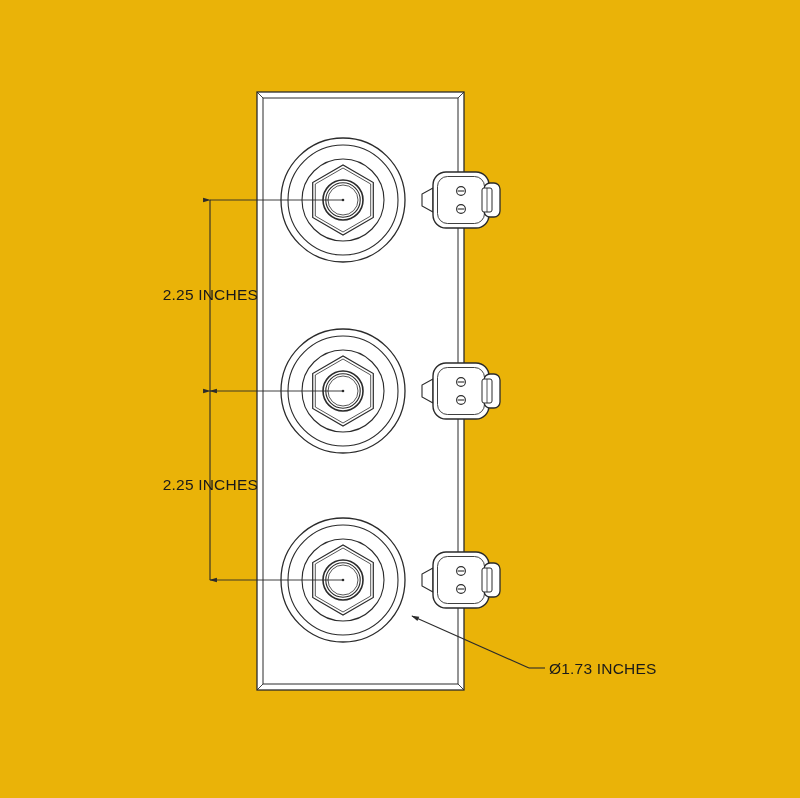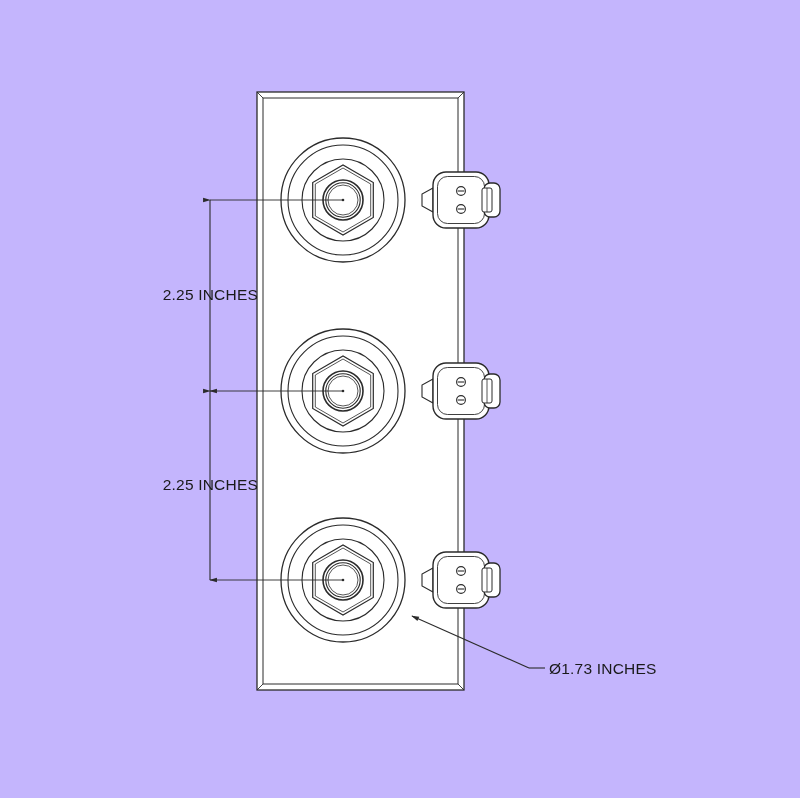--- a/index.html
+++ b/index.html
@@ -8,21 +8,21 @@
     padding: 0;
     background: #ffffff;
   }
   body {
     font-family: "Liberation Sans", sans-serif;
   }
   #drawing-canvas {
     position: relative;
     width: 800px;
     height: 798px;
-    background: #c4b5fd;
+    background: #eab308;
     overflow: hidden;
   }
   #drawing-svg {
     display: block;
     width: 800px;
     height: 798px;
   }
   .dim-text {
     font-family: "Liberation Sans", sans-serif;
     font-size: 15.5px;

